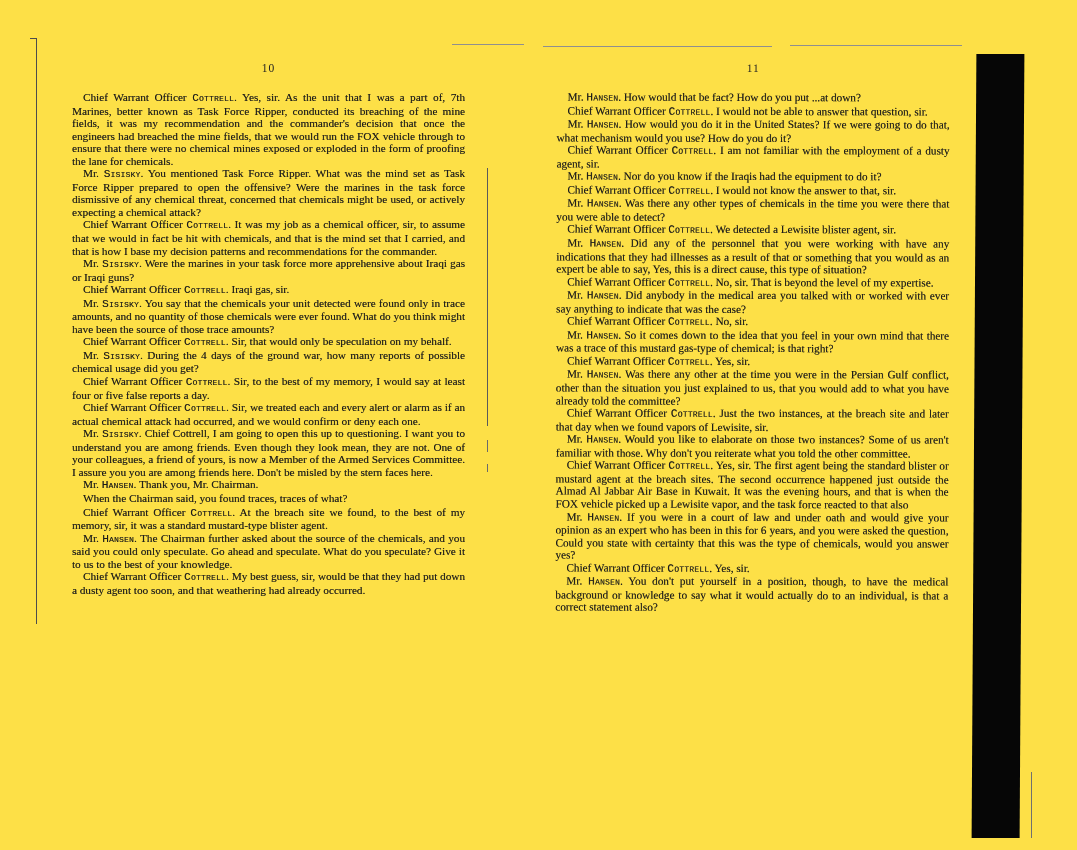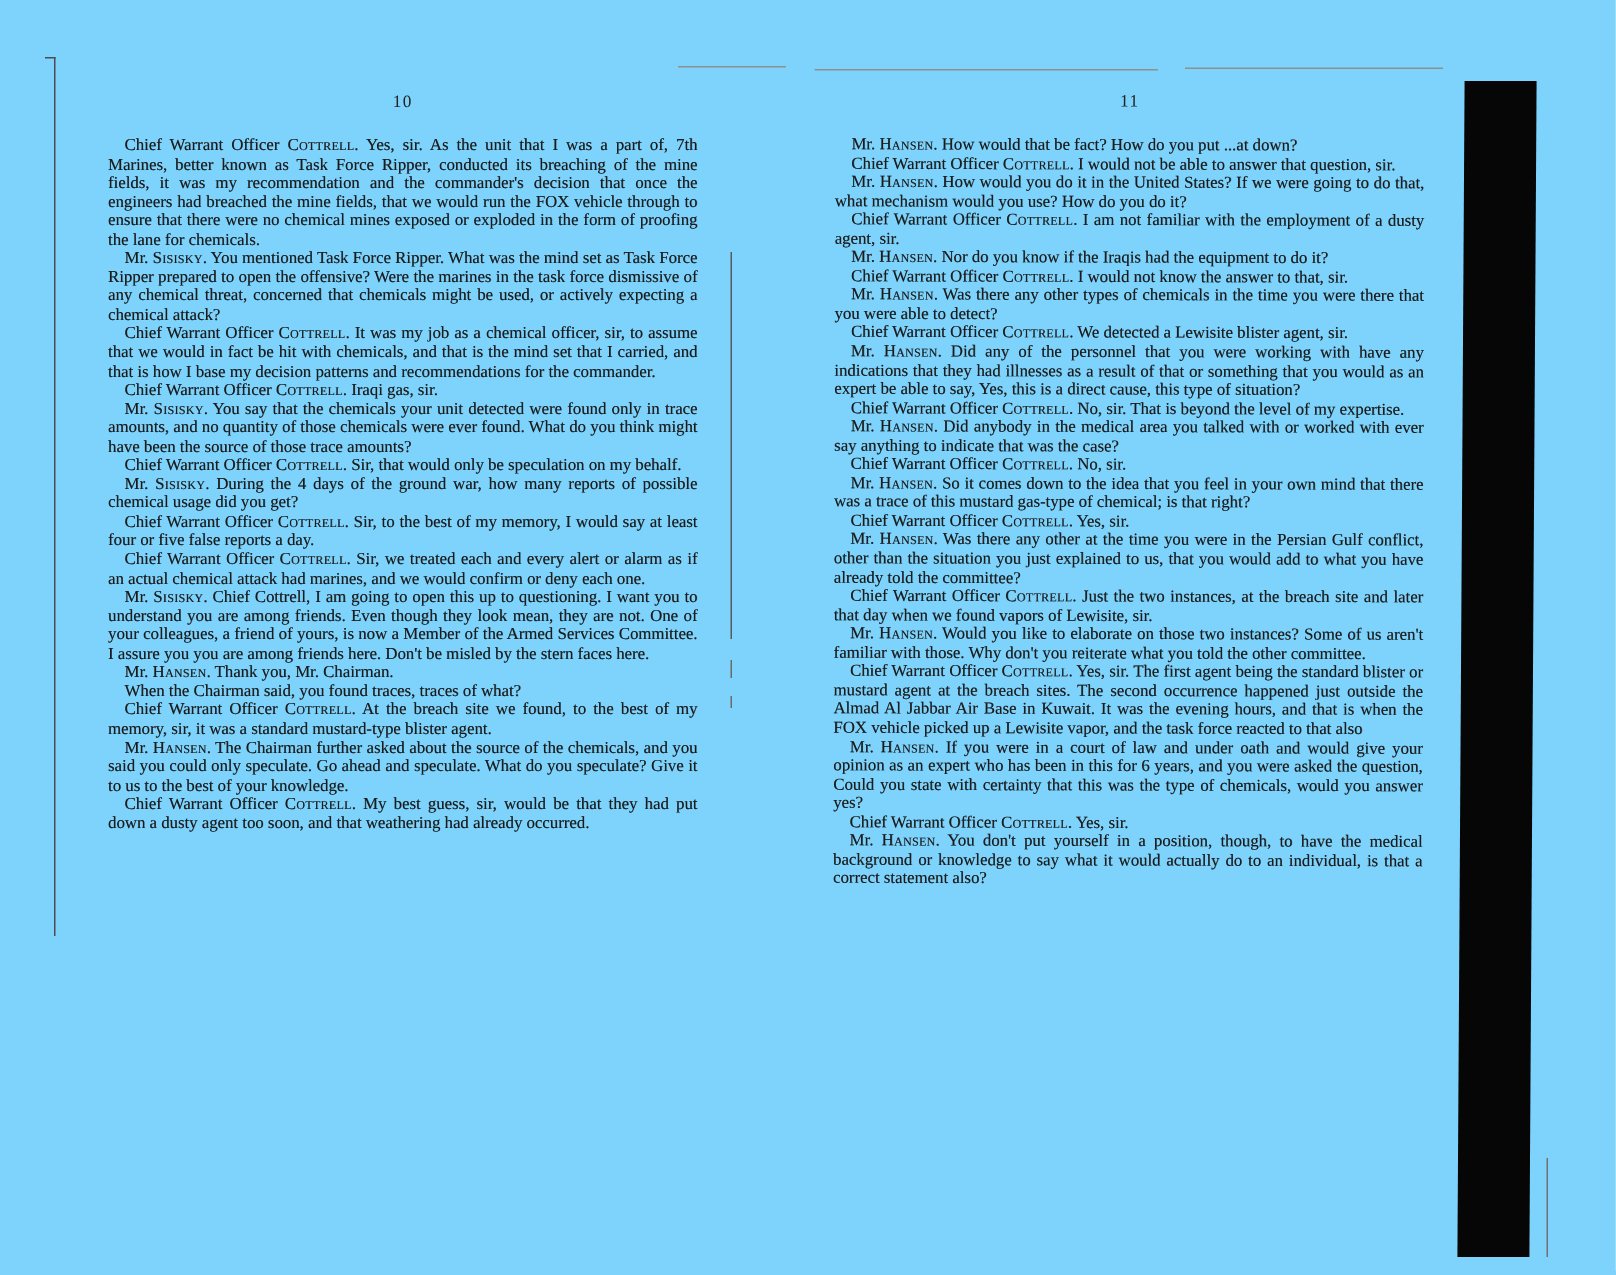--- a/index.html
+++ b/index.html
@@ -3,21 +3,21 @@
 <meta charset="utf-8">
 <style>
   * { box-sizing: border-box; }
   html, body { margin: 0; padding: 0; }
   body { background: #ffffff; }
 
   .scan {
     position: relative;
     width: 1077px;
     height: 850px;
-    background: #7dd3fc;
+    background: #fde047;
     overflow: hidden;
     font-family: "Liberation Serif", "DejaVu Serif", serif;
     color: #171717;
   }
 
   
   .page {
     position: absolute;
     top: 62px;
     width: 393px;
@@ -35,21 +35,21 @@
 
   .page-body .para {
     margin: 0;
     font-size: 11.2px;
     line-height: 12.55px;
     text-align: justify;
     text-indent: 11px;
     color: #1b1b1b;
     text-shadow: 0.2px 0 0 rgba(20,20,20,0.55);
   }
-  .speaker-name { font-variant: small-caps; letter-spacing: 0.2px; }
+  .speaker-name { font-variant: small-caps; letter-spacing: 0.2px; font-family: Liberation Mono, monospace; }
 
   
   .artifact { position: absolute; background: #555; }
   .vline-left   { left: 36px;  top: 38px;  width: 1px;  height: 586px; background:#4c4c4c; }
   .vtick-left   { left: 30px;  top: 38px;  width: 7px;  height: 1px;   background:#4c4c4c; }
   .vline-center { left: 487px; top: 168px; width: 1px;  height: 258px; background:#5a5a5a; }
   .vdash-center1{ left: 487px; top: 440px; width: 1px;  height: 12px;  background:#6a6a6a; }
   .vdash-center2{ left: 487px; top: 464px; width: 1px;  height: 8px;   background:#6a6a6a; }
   .hline-top-1  { left: 452px; top: 44px;  width: 72px;  height: 1px;  background:#8f8f8f; }
   .hline-top-2  { left: 543px; top: 46px;  width: 229px; height: 1px;  background:#8f8f8f; }
@@ -80,33 +80,34 @@
   <div class="page page-left">
     <div class="page-number">10</div>
     <div class="page-body">
 
         <p class="para"><span class="speaker-prefix">Chief Warrant Officer </span><span class="speaker-name">Cottrell</span><span class="para-text">. Yes, sir. As the unit that I was a part of, 7th Marines, better known as Task Force Ripper, conducted its breaching of the mine fields, it was my recommendation and the commander's decision that once the engineers had breached the mine fields, that we would run the FOX vehicle through to ensure that there were no chemical mines exposed or exploded in the form of proofing the lane for chemicals.</span></p>
 
         <p class="para"><span class="speaker-prefix">Mr. </span><span class="speaker-name">Sisisky</span><span class="para-text">. You mentioned Task Force Ripper. What was the mind set as Task Force Ripper prepared to open the offensive? Were the marines in the task force dismissive of any chemical threat, concerned that chemicals might be used, or actively expecting a chemical attack?</span></p>
 
         <p class="para"><span class="speaker-prefix">Chief Warrant Officer </span><span class="speaker-name">Cottrell</span><span class="para-text">. It was my job as a chemical officer, sir, to assume that we would in fact be hit with chemicals, and that is the mind set that I carried, and that is how I base my decision patterns and recommendations for the commander.</span></p>
 
+        <p class="para"><span class="speaker-prefix">Mr. </span><span class="speaker-name">Sisisky</span><span class="para-text">. Were the marines in your task force more apprehensive about Iraqi gas or Iraqi guns?</span></p>
 
         <p class="para"><span class="speaker-prefix">Chief Warrant Officer </span><span class="speaker-name">Cottrell</span><span class="para-text">. Iraqi gas, sir.</span></p>
 
         <p class="para"><span class="speaker-prefix">Mr. </span><span class="speaker-name">Sisisky</span><span class="para-text">. You say that the chemicals your unit detected were found only in trace amounts, and no quantity of those chemicals were ever found. What do you think might have been the source of those trace amounts?</span></p>
 
         <p class="para"><span class="speaker-prefix">Chief Warrant Officer </span><span class="speaker-name">Cottrell</span><span class="para-text">. Sir, that would only be speculation on my behalf.</span></p>
 
         <p class="para"><span class="speaker-prefix">Mr. </span><span class="speaker-name">Sisisky</span><span class="para-text">. During the 4 days of the ground war, how many reports of possible chemical usage did you get?</span></p>
 
         <p class="para"><span class="speaker-prefix">Chief Warrant Officer </span><span class="speaker-name">Cottrell</span><span class="para-text">. Sir, to the best of my memory, I would say at least four or five false reports a day.</span></p>
 
 
-        <p class="para"><span class="speaker-prefix">Chief Warrant Officer </span><span class="speaker-name">Cottrell</span><span class="para-text">. Sir, we treated each and every alert or alarm as if an actual chemical attack had marines, and we would confirm or deny each one.</span></p>
+        <p class="para"><span class="speaker-prefix">Chief Warrant Officer </span><span class="speaker-name">Cottrell</span><span class="para-text">. Sir, we treated each and every alert or alarm as if an actual chemical attack had occurred, and we would confirm or deny each one.</span></p>
 
         <p class="para"><span class="speaker-prefix">Mr. </span><span class="speaker-name">Sisisky</span><span class="para-text">. Chief Cottrell, I am going to open this up to questioning. I want you to understand you are among friends. Even though they look mean, they are not. One of your colleagues, a friend of yours, is now a Member of the Armed Services Committee. I assure you you are among friends here. Don't be misled by the stern faces here.</span></p>
 
 
         <p class="para"><span class="speaker-prefix">Mr. </span><span class="speaker-name">Hansen</span><span class="para-text">. Thank you, Mr. Chairman.</span></p>
 
         <p class="para"><span class="speaker-prefix"></span><span class="speaker-name"></span><span class="para-text">When the Chairman said, you found traces, traces of what?</span></p>
 
         <p class="para"><span class="speaker-prefix">Chief Warrant Officer </span><span class="speaker-name">Cottrell</span><span class="para-text">. At the breach site we found, to the best of my memory, sir, it was a standard mustard-type blister agent.</span></p>
 

